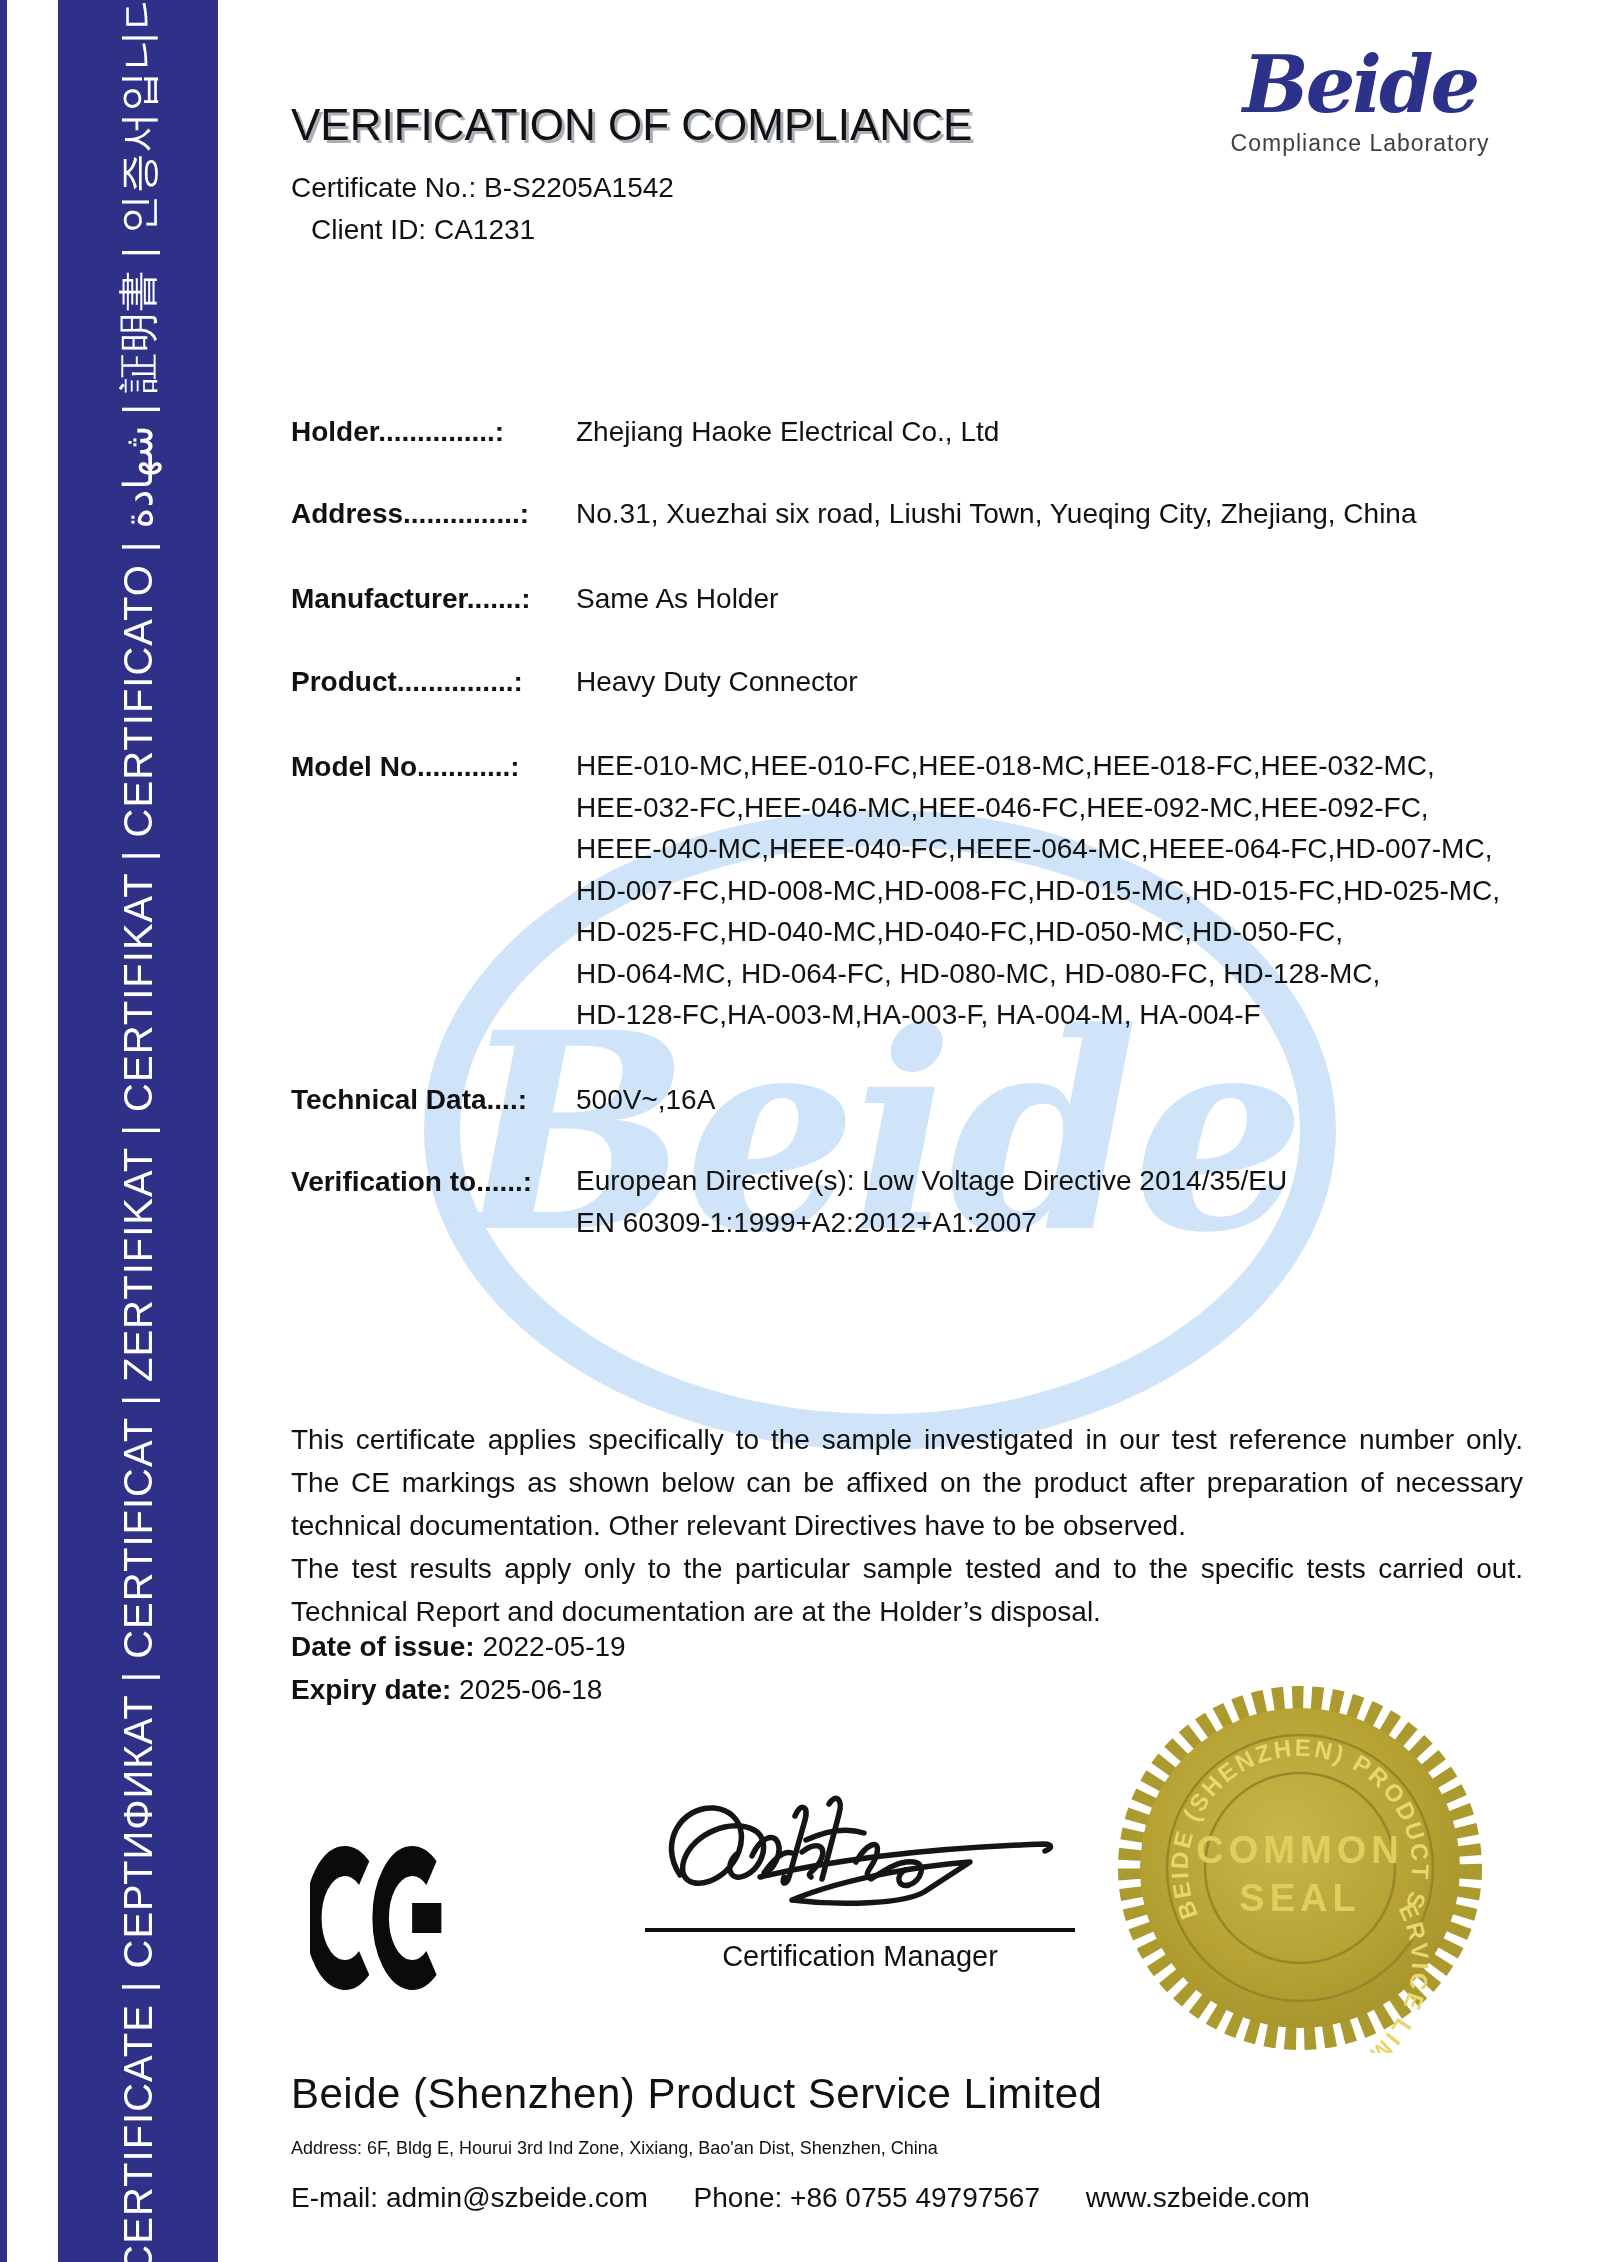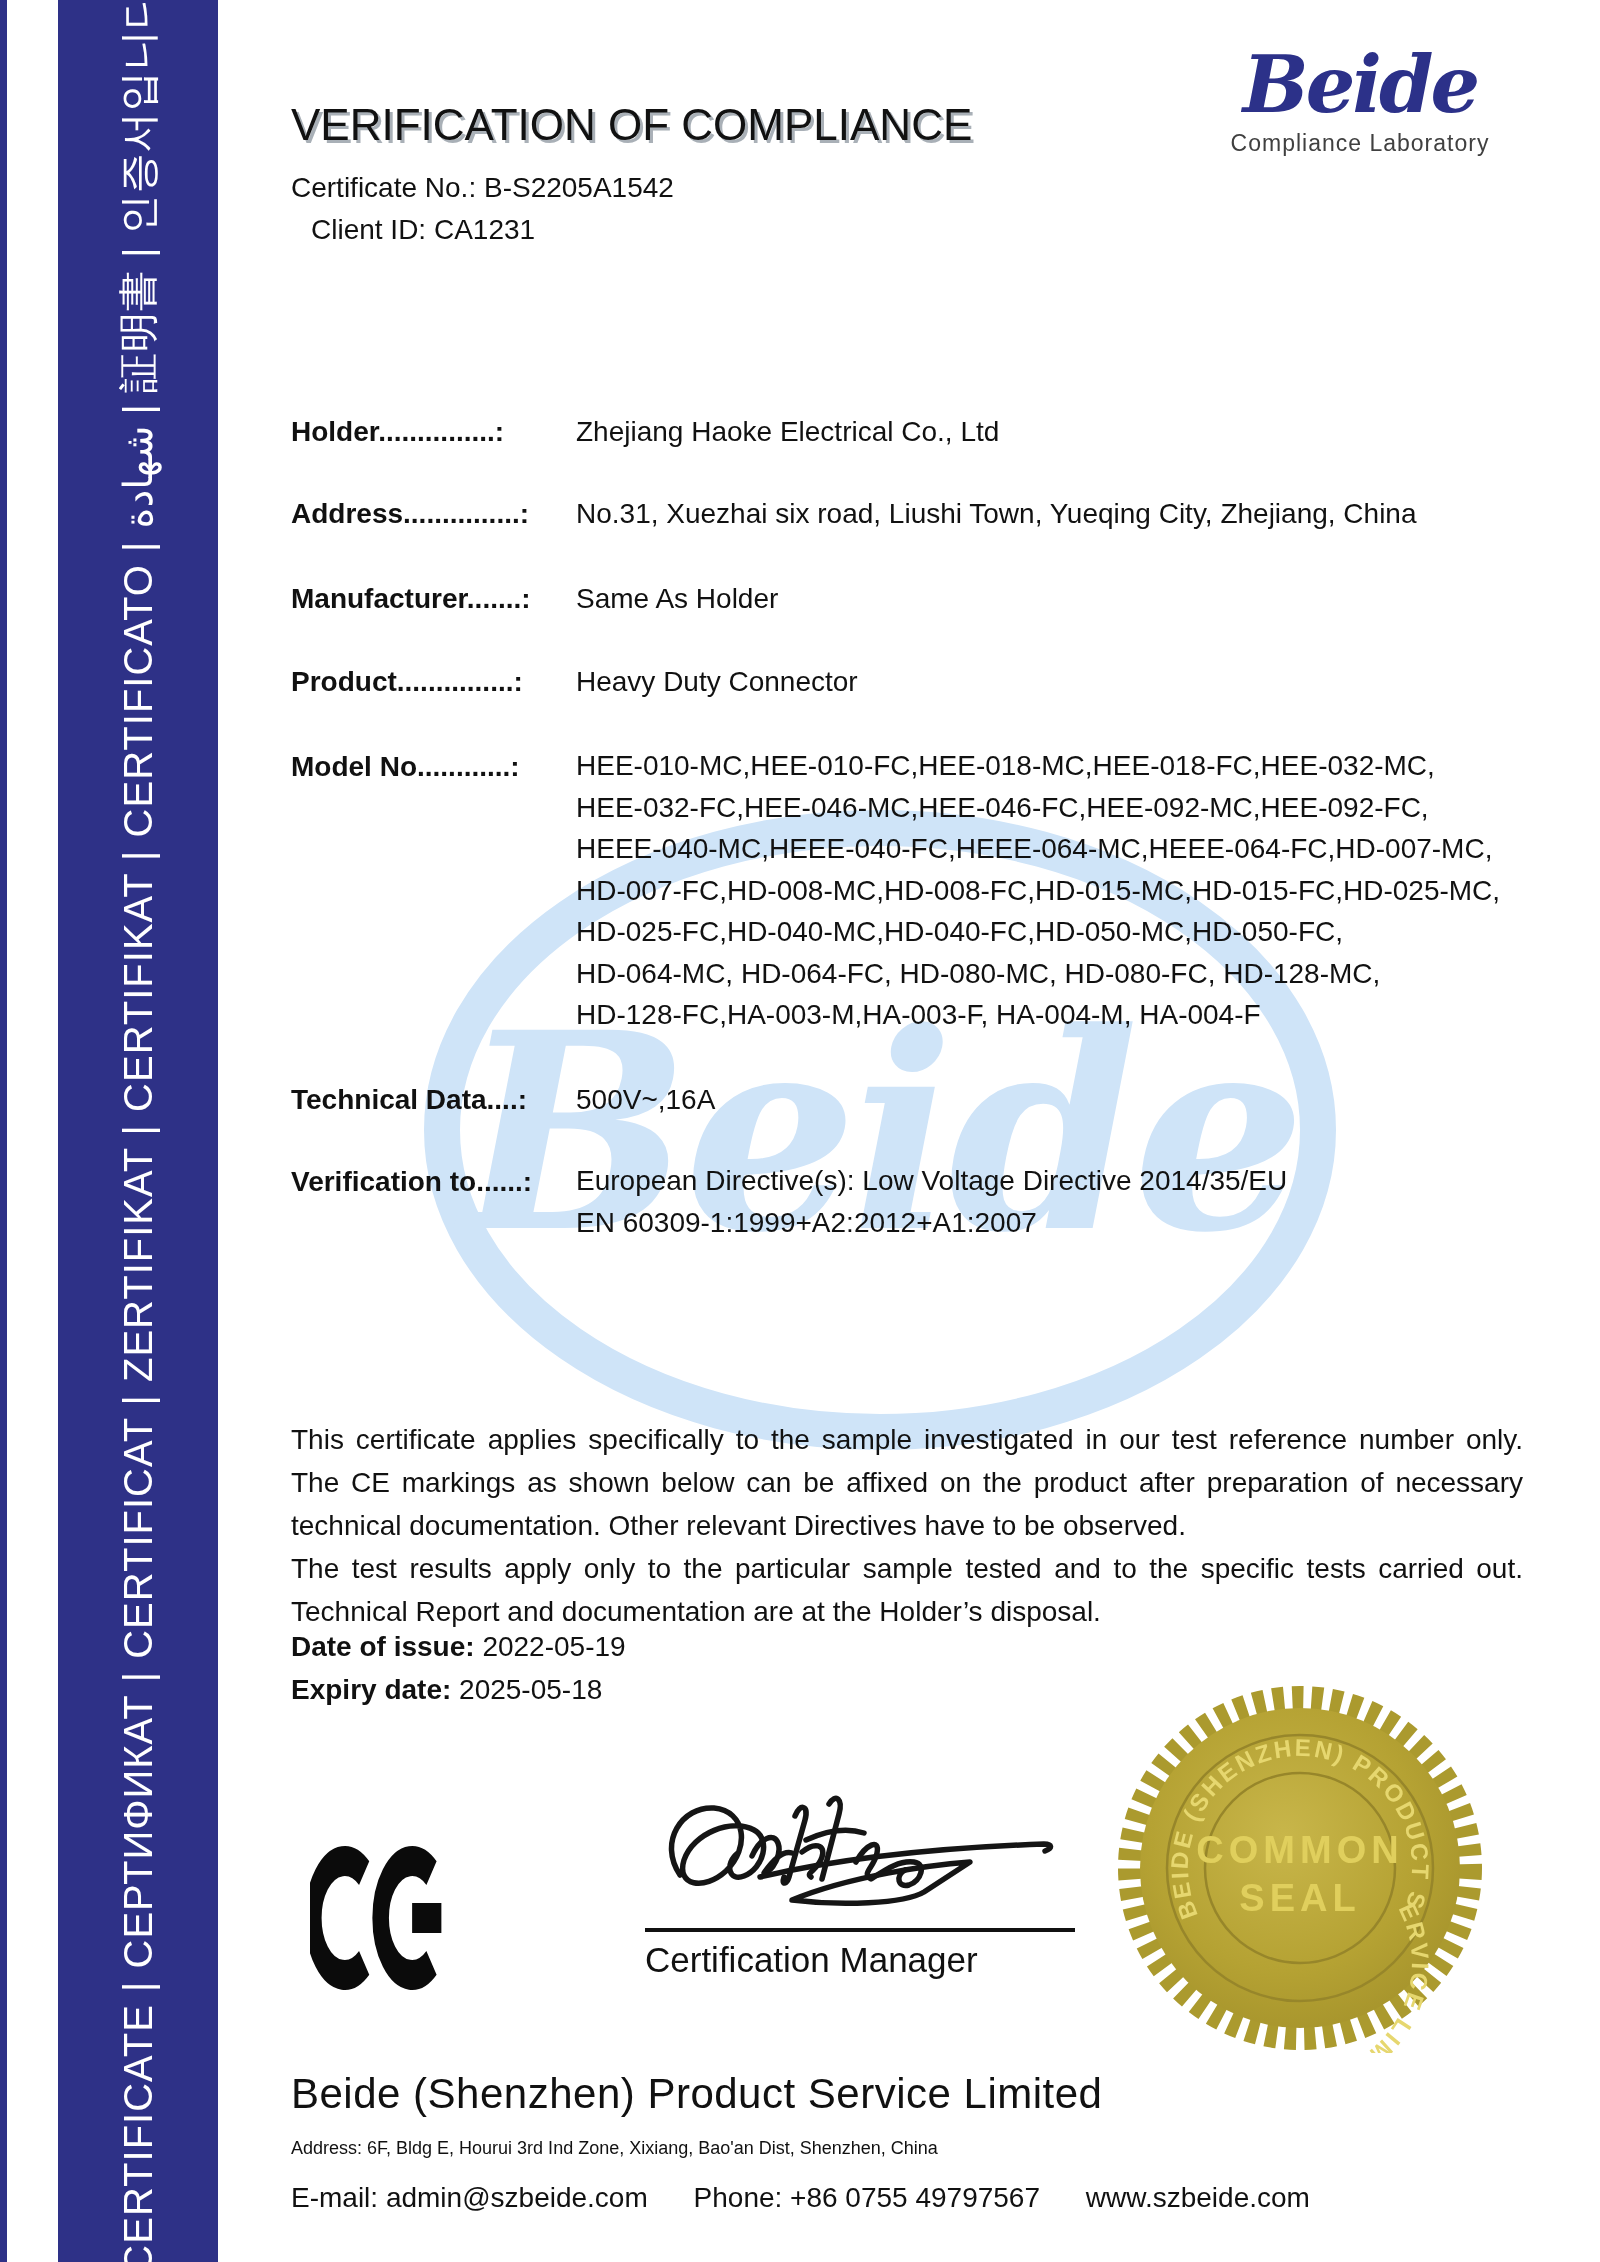--- a/index.html
+++ b/index.html
@@ -23,21 +23,21 @@
   .logo-sub{font-size:23px;color:#404040;letter-spacing:1px;display:block;margin-top:2px;}
   .label{position:absolute;left:291px;font-size:28px;font-weight:bold;white-space:nowrap;}
   .value{position:absolute;left:576px;font-size:28px;white-space:nowrap;}
   .mlines div, .vlines div{height:41.5px;line-height:41.5px;font-size:28px;white-space:nowrap;}
   .paras{left:291px;top:1418px;width:1232px;font-size:28px;line-height:43px;text-align:justify;}
   .paras p{margin:0;}
   .daterow{position:absolute;left:291px;font-size:28px;}
   .daterow b{font-weight:bold;}
   .watermark{left:420px;top:800px;z-index:0;}
   .sig-line{left:645px;top:1928px;width:430px;height:4px;background:#111;}
-  .sig-role{left:645px;top:1940px;width:430px;text-align:left;font-size:35px;}
+  .sig-role{left:645px;top:1940px;width:430px;text-align:center;font-size:29px;}
   .footer-company{left:291px;top:2070px;font-size:42px;letter-spacing:0.5px;}
   .footer-address{left:291px;top:2138px;font-size:18px;}
   .footer-contact{left:291px;top:2182px;font-size:28px;}
   .footer-contact span{margin-right:38px;}
   
   .qr{left:1322px;top:2053px;width:152px;height:152px;background:#fff;z-index:3;}
   .qdots{position:absolute;inset:3px;
     background-image:radial-gradient(#2d1b10 1.6px, transparent 1.9px);
     background-size:7.6px 7.6px;background-position:1px 1px;}
   .qf{position:absolute;width:20px;height:20px;border:10px solid #2d1b10;border-radius:12px;
@@ -112,21 +112,21 @@
     <p>This certificate applies specifically to the sample investigated in our test reference number only. The CE markings as shown below can be affixed on the product after preparation of necessary technical documentation. Other relevant Directives have to be observed.</p>
     <p>The test results apply only to the particular sample tested and to the specific tests carried out. Technical Report and documentation are at the Holder’s disposal.</p>
   </div>
 
   <div class="daterow z1" style="top:1631px">
     <b>Date of issue:</b>
     <span>2022-05-19</span>
   </div>
   <div class="daterow z1" style="top:1674px">
     <b>Expiry date:</b>
-    <span>2025-05-18</span>
+    <span>2025-06-18</span>
   </div>
 
   <svg class="abs ce z1" width="138" height="150" viewBox="0 0 250 150" preserveAspectRatio="none">
     <g fill="none" stroke="#0b0b0b" stroke-width="30">
       <path d="M98.1,30.1 A57,57 0 1 0 98.1,119.9"></path>
       <path d="M220.1,30.1 A57,57 0 1 0 220.1,119.9"></path>
       <path d="M185,75 H238"></path>
     </g>
   </svg>
 

